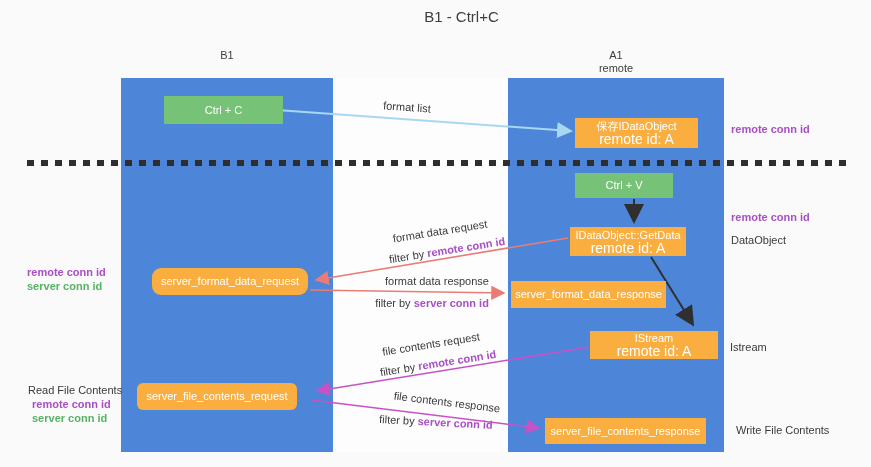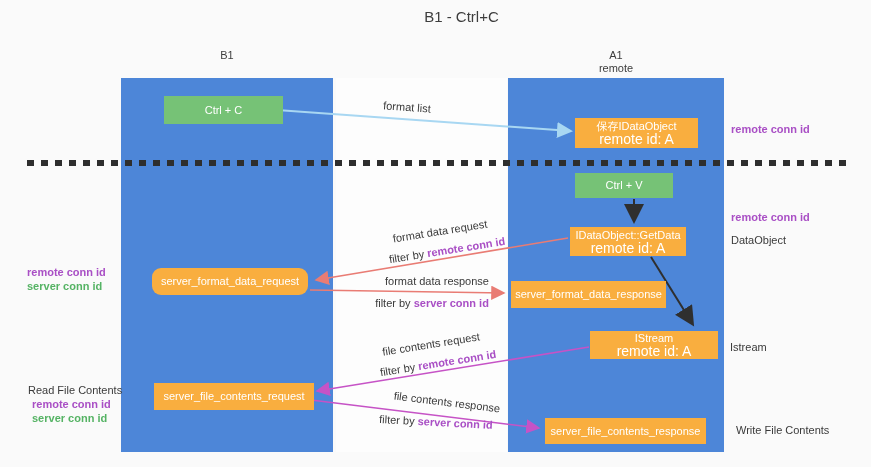--- a/index.html
+++ b/index.html
@@ -140,21 +140,21 @@
 
   <div class="abs box orange" style="left:511px;top:281px;width:155px;height:27px;">
     <div>server_format_data_response</div>
   </div>
 
   <div class="abs box orange" style="left:590px;top:331px;width:128px;height:28px;">
     <div>IStream</div>
     <div class="l2">remote id: A</div>
   </div>
 
-  <div class="abs box orange" style="left:154px;top:383px;width:160px;height:27px;">
+  <div class="abs box orange" style="left:137px;top:383px;width:160px;height:27px;border-radius:6px;">
     <div>server_file_contents_request</div>
   </div>
 
   <div class="abs box orange" style="left:545px;top:418px;width:161px;height:26px;">
     <div>server_file_contents_response</div>
   </div>
 
   <div class="abs mid-label" style="left:407px;top:107px;transform:translate(-50%,-50%) rotate(4deg);">format list</div>
 
   <div class="abs mid-label" style="left:440px;top:231px;transform:translate(-50%,-50%) rotate(-9deg);">format data request</div>

